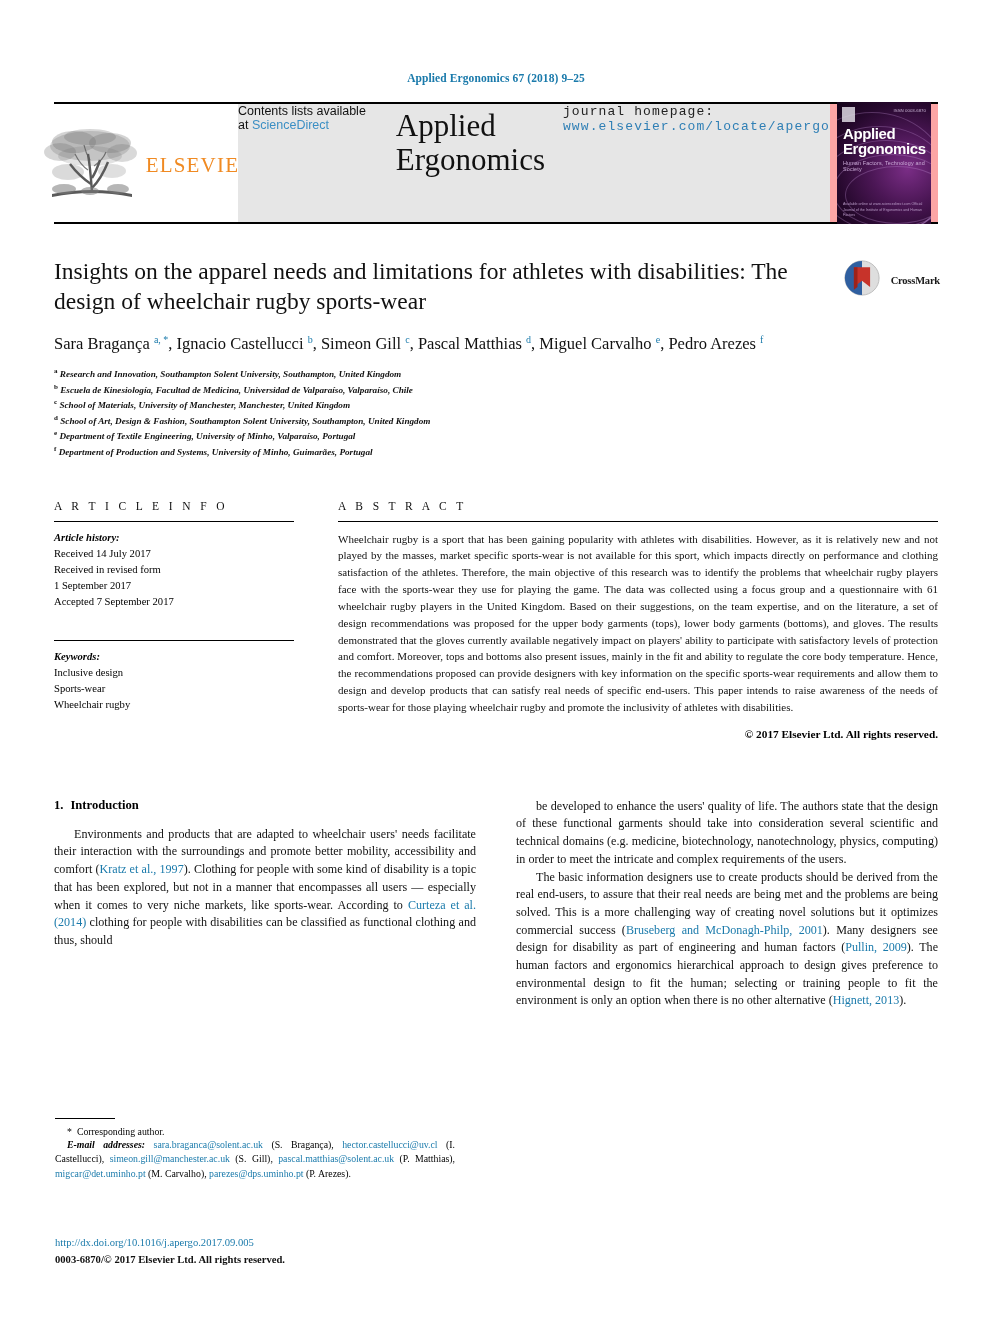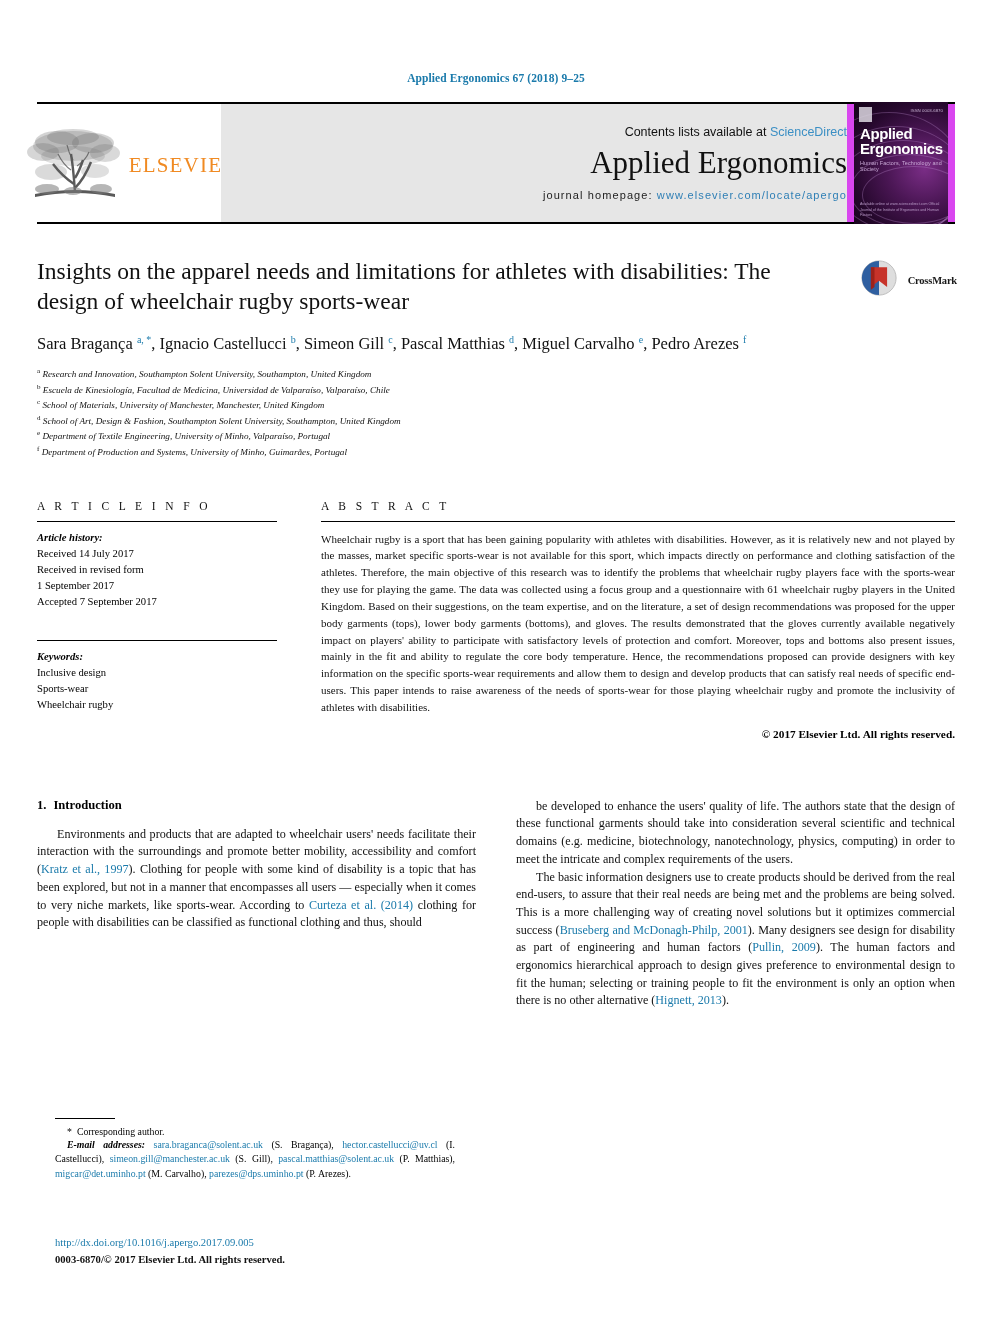--- a/index.html
+++ b/index.html
@@ -6,21 +6,21 @@
   html, body { margin: 0; padding: 0; }
   body {
     width: 992px;
     height: 1323px;
     background: #ffffff;
     font-family: "Liberation Serif", "DejaVu Serif", serif;
     color: #000000;
     position: relative;
     overflow: hidden;
   }
-  .page { position: relative; width: 992px; height: 994px; padding: 0 37px; }
+  .page { position: relative; width: 992px; height: 994px; padding: 0 54px; }
 
   
   .running-head {
     text-align: center;
     color: #1a7aab;
     font-size: 11.5px;
     font-weight: bold;
     padding-top: 72px;
     letter-spacing: .1px;
   }
@@ -49,52 +49,52 @@
     color: #f08a22;
     font-size: 21px;
     letter-spacing: 1.2px;
     line-height: 1;
     margin-top: 1px;
   }
   .contents-cell {
     flex: 1 1 auto;
     background: #e6e6e6;
     display: flex;
-    flex-direction: column;
-    align-items: flex-end;
+    flex-direction: row;
+    align-items: flex-start;
     justify-content: center;
-    gap: 2px;
+    gap: 8px;
   }
   .contents-line {
     font-family: "Liberation Sans", sans-serif;
     font-size: 12.5px;
     color: #111;
   }
   .contents-line .sd { color: #3b8fc4; }
   .journal-name {
     font-family: "Liberation Serif", serif;
     font-size: 31px;
     color: #111;
     line-height: 1.1;
     margin: 5px 0 7px 12px;
   }
   .homepage-line {
-    font-family: Liberation Sans, sans-serif;
-    font-size: 11px;
+    font-family: Liberation Mono, monospace;
+    font-size: 13px;
     letter-spacing: 1.1px;
     color: #222;
   }
   .homepage-line .url { color: #2f7fb5; }
   .cover-cell {
     width: 108px;
     flex: 0 0 108px;
     display: flex;
     align-items: center;
     justify-content: center;
-    background: #d946ef;
+    background: #fca5a5;
   }
   .cover-img {
     width: 94px;
     height: 122px;
     position: relative;
     overflow: hidden;
     background: radial-gradient(ellipse at 75% 55%, #7a2d86 0%, #4a1654 38%, #25082c 72%, #140218 100%);
   }
   .cover-img .ring {
     position: absolute;
@@ -150,21 +150,21 @@
     font-size: 16.5px;
     line-height: 1.45;
     max-width: 790px;
     color: #111;
   }
   .authors sup { color: #1a7aab; font-size: 10px; }
   .affiliations { margin-top: 10px; }
   .affiliation {
     font-size: 9.2px;
     font-style: italic;
-    font-weight: normal;
+    font-weight: bold;
     line-height: 1.58;
     color: #111;
   }
   .affiliation sup { font-style: normal; font-size: 7px; }
 
   .crossmark {
     position: absolute;
     right: -2px; top: 4px;
     display: flex;
     align-items: center;

